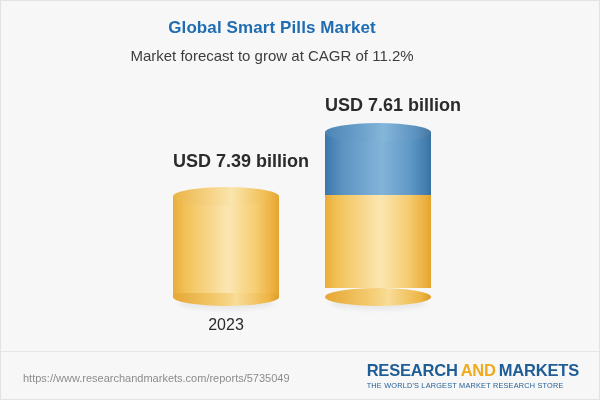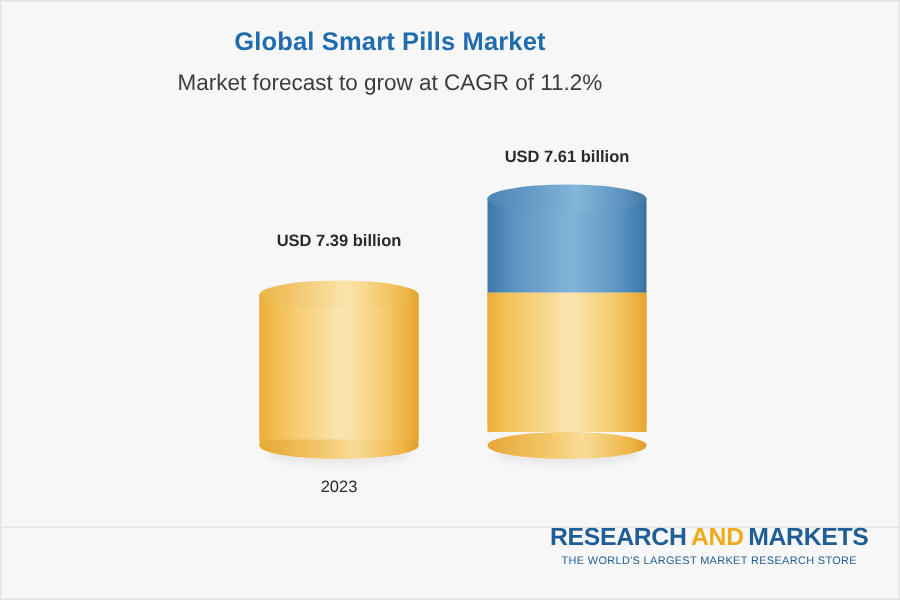--- a/index.html
+++ b/index.html
@@ -21,20 +21,21 @@
     overflow: hidden;
   }
 
   
   #header {
     position: absolute;
     left: 0;
     top: 16px;
     width: 518px;
     text-align: center;
+    padding-left: 12px;
   }
   #chart-title {
     font-size: 17px;
     font-weight: bold;
     color: #1f6cb0;
     letter-spacing: 0.1px;
     line-height: 22px;
   }
   #chart-subtitle {
     margin-top: 8px;
@@ -56,33 +57,33 @@
   .bar-group {
     position: absolute;
     bottom: 0;
   }
 
   
   .value-label {
     position: absolute;
     width: 100%;
     text-align: center;
-    font-size: 11px;
+    font-size: 18px;
     font-weight: bold;
     color: #2b2b2b;
     white-space: nowrap;
     line-height: 16px;
   }
 
   
   .cat-label {
     position: absolute;
     width: 100%;
     text-align: center;
-    font-size: 11px;
+    font-size: 16px;
     color: #2b2b2b;
     line-height: 16px;
   }
 
   
   .cylinder {
     position: absolute;
     left: 0;
   }
   .cyl-body {
@@ -173,22 +174,22 @@
     position: absolute;
     left: 22px;
     top: 370px;
     font-size: 11px;
     color: #8c8c8c;
     line-height: 14px;
   }
   #logo {
     position: absolute;
     right: 20px;
-    top: 348px;
-    text-align: center;
+    top: 360px;
+    text-align: left;
   }
   #logo-wordmark {
     font-size: 16.5px;
     font-weight: bold;
     letter-spacing: -0.2px;
     line-height: 19px;
     white-space: nowrap;
   }
   .logo-blue { color: #1f5d96; }
   .logo-gold { color: #f0ab1d; }
@@ -251,19 +252,20 @@
 
         <div class="cyl-cap cap-blue" style="top:0px; height:19px;"></div>
       </div>
 
     </div>
 
   </div>
 
   <div id="footer-rule"></div>
 
+  <a id="source-url" href="#" style="text-decoration:none;">https://www.researchandmarkets.com/reports/5735049</a>
 
   <div id="logo">
     <div id="logo-wordmark"><span class="logo-blue">RESEARCH</span><span class="logo-gold" style="margin:0 3px;">AND</span><span class="logo-blue">MARKETS</span></div>
     <div id="logo-tagline">THE WORLD'S LARGEST MARKET RESEARCH STORE</div>
   </div>
 
 </div>
 
 </body></html>

